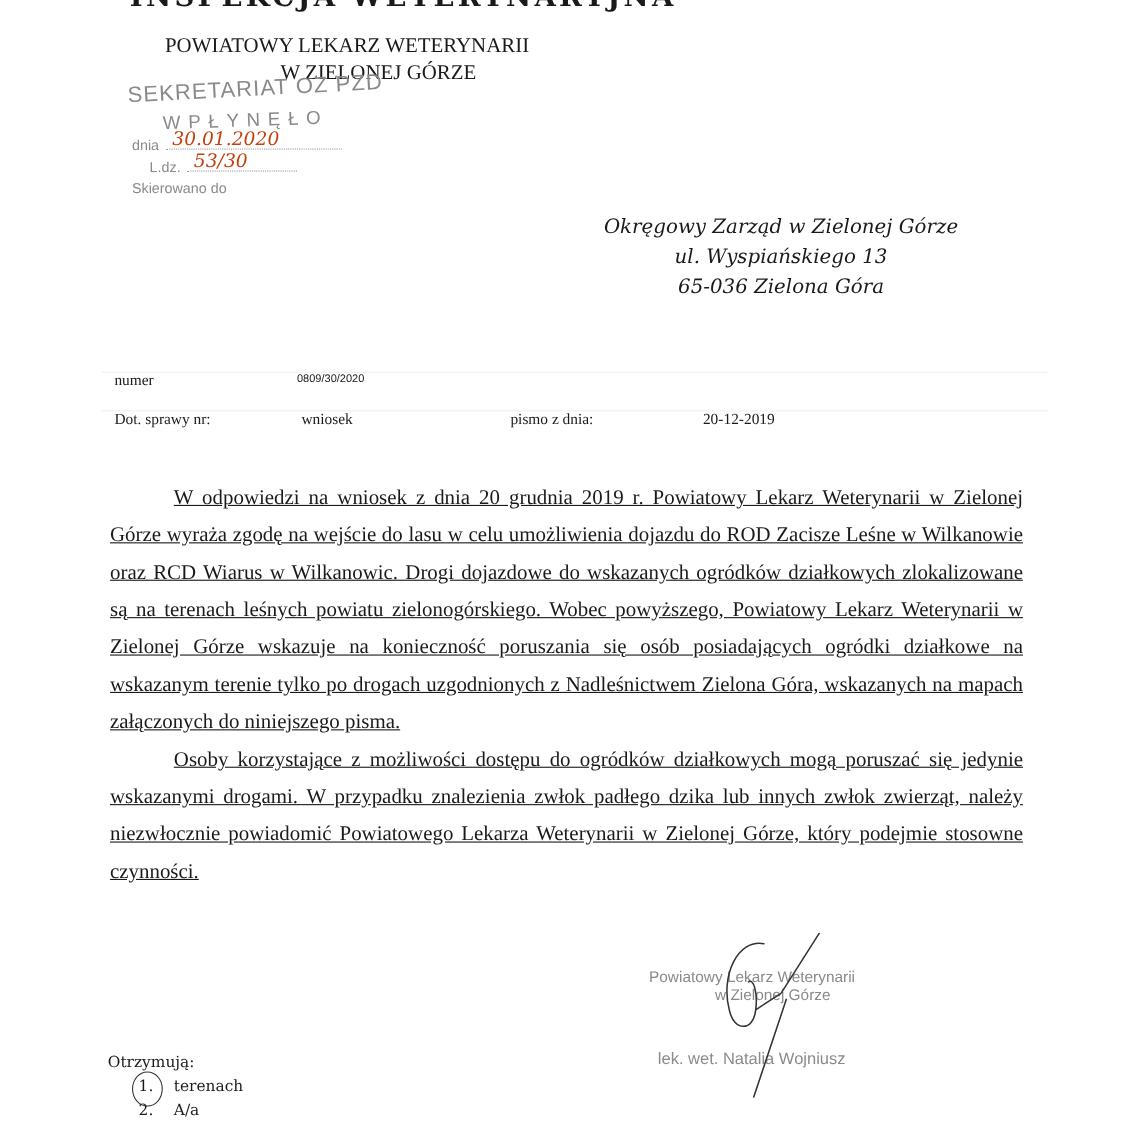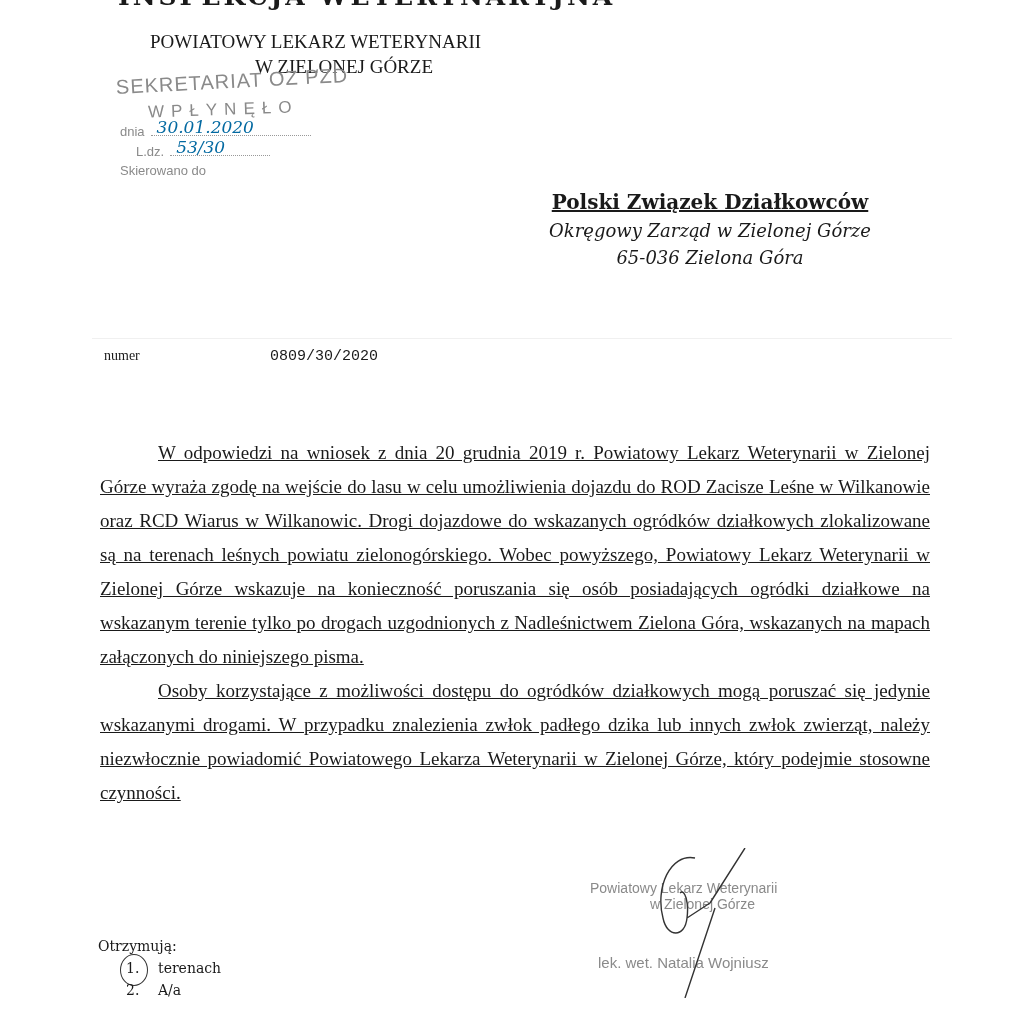--- a/index.html
+++ b/index.html
@@ -6,35 +6,35 @@
   body { width:1024px; height:1024px; position:relative; overflow:hidden; font-family:"Liberation Serif", serif; color:#1a1a1a; }
   .abs { position:absolute; }
   .inst-title { left:118px; top:-18px; font-family:"DejaVu Serif", serif; font-weight:bold; font-size:25px; letter-spacing:3px; white-space:nowrap; }
   .office1 { left:150px; top:31px; font-size:19px; white-space:nowrap; }
   .office2 { left:255px; top:56px; font-size:19px; white-space:nowrap; }
   .stamp { left:116px; top:76px; color:#8a8a8a; font-family:"Liberation Sans", sans-serif; }
   .stamp .s1 { font-size:20px; letter-spacing:1px; transform:rotate(-3deg); transform-origin:left; white-space:nowrap; }
   .stamp .s2 { font-size:17px; letter-spacing:7px; margin-left:32px; transform:rotate(-2deg); white-space:nowrap; }
   .stamp .row { font-size:13px; margin-top:4px; white-space:nowrap; display:flex; align-items:baseline; }
   .stamp .dots { border-bottom:1px dotted #999; width:160px; display:inline-block; position:relative; height:12px; }
-  .stamp .hand { font-family:"DejaVu Serif", serif; font-style:italic; color:#0369a1; font-size:17px; position:absolute; left:6px; bottom:-2px; }
+  .stamp .hand { font-family:"DejaVu Serif", serif; font-style:italic; color:#c2410c; font-size:17px; position:absolute; left:6px; bottom:-2px; }
   .addressee { left:500px; top:190px; width:420px; text-align:center; font-family:"DejaVu Serif", serif; }
   .addressee .a0 { font-weight:bold; font-size:20px; text-decoration:underline; }
   .addressee .ai { font-weight:normal; font-style:italic; font-size:18px; margin-top:6px; }
   .meta { left:92px; top:338px; width:860px; font-size:14px; }
-  .meta .r { display:flex; height:34px; align-items:center; border-top:1px solid #f0f0f0; }
+  .meta .r { display:flex; height:34px; border-top:1px solid #f0f0f0; }
   .meta .c { white-space:nowrap; }
   .body { left:100px; top:436px; width:830px; font-size:19px; line-height:34px; text-align:justify; }
   .body p { margin:0 0 0 0; text-indent:58px;text-decoration:underline; }
   .sig { left:590px; top:880px; color:#8a8a8a; font-family:"Liberation Sans", sans-serif; font-size:14px; }
   .sig .l1 { white-space:nowrap; }
   .sig .l2 { margin-left:60px; white-space:nowrap; }
   .sig .l3 { margin-top:42px; margin-left:8px; font-size:15px; white-space:nowrap; }
   .signature { left:615px; top:848px; }
-  .recipients { left:98px; top:938px; font-family:"DejaVu Serif", serif; font-size:14px; }
+  .recipients { left:98px; top:958px; font-family:"DejaVu Serif", serif; font-size:14px; }
   .recipients .item { display:flex; margin-left:28px; margin-top:6px; }
   .recipients .num { width:32px; position:relative; }
   .circle { position:absolute; left:-6px; top:-6px; width:26px; height:30px; border:1.5px solid #333; border-radius:50%; }
 </style>
 </head>
 <body>
 
 <div class="abs inst-title">INSPEKCJA WETERYNARYJNA</div>
 <div class="abs office1">POWIATOWY LEKARZ WETERYNARII</div>
 <div class="abs office2">W ZIELONEJ GÓRZE</div>
@@ -53,29 +53,35 @@
     <span class="dots" style="margin-left:6px;width:100px">
         <span class="hand">53/30</span>
       </span>
   </div>
   <div class="row" style="margin-left:4px">
     <span>Skierowano do</span>
   </div>
 </div>
 
 <div class="abs addressee">
-  <div class="a0">Polski Związek Działkowców</div>
   <div class="ai">Okręgowy Zarząd w Zielonej Górze</div>
+  <div class="ai">ul. Wyspiańskiego 13</div>
   <div class="ai">65-036 Zielona Góra</div>
 </div>
 
 <div class="abs meta">
   <div class="r">
     <span class="c" style="width:166px;padding-left:12px">numer</span>
-    <span class="c" style="font-family:Liberation Mono, monospace;font-size:15px">0809/30/2020</span>
+    <span class="c" style="font-family:Liberation Sans, sans-serif;font-size:10px">0809/30/2020</span>
+  </div>
+  <div class="r">
+    <span class="c" style="width:170px;padding-left:12px">Dot. sprawy nr:</span>
+    <span class="c" style="width:190px">wniosek</span>
+    <span class="c" style="width:175px">pismo z dnia:</span>
+    <span class="c">20-12-2019</span>
   </div>
 </div>
 
 <div class="abs body">
   <p>W odpowiedzi na wniosek z dnia 20 grudnia 2019 r. Powiatowy Lekarz Weterynarii w Zielonej Górze wyraża zgodę na wejście do lasu w celu umożliwienia dojazdu do ROD Zacisze Leśne w Wilkanowie oraz RCD Wiarus w Wilkanowic. Drogi dojazdowe do wskazanych ogródków działkowych zlokalizowane są na terenach leśnych powiatu zielonogórskiego. Wobec powyższego, Powiatowy Lekarz Weterynarii w Zielonej Górze wskazuje na konieczność poruszania się osób posiadających ogródki działkowe na wskazanym terenie tylko po drogach uzgodnionych z Nadleśnictwem Zielona Góra, wskazanych na mapach załączonych do niniejszego pisma.</p>
   <p>Osoby korzystające z możliwości dostępu do ogródków działkowych mogą poruszać się jedynie wskazanymi drogami. W przypadku znalezienia zwłok padłego dzika lub innych zwłok zwierząt, należy niezwłocznie powiadomić Powiatowego Lekarza Weterynarii w Zielonej Górze, który podejmie stosowne czynności.</p>
 </div>
 
 <div class="abs sig">
   <div class="l1">Powiatowy Lekarz Weterynarii</div>

